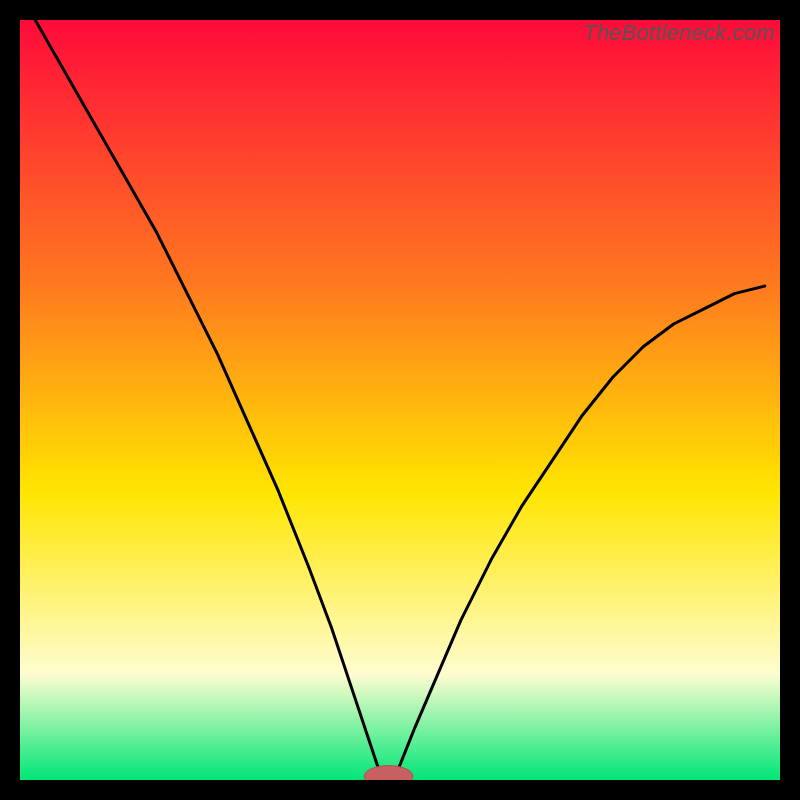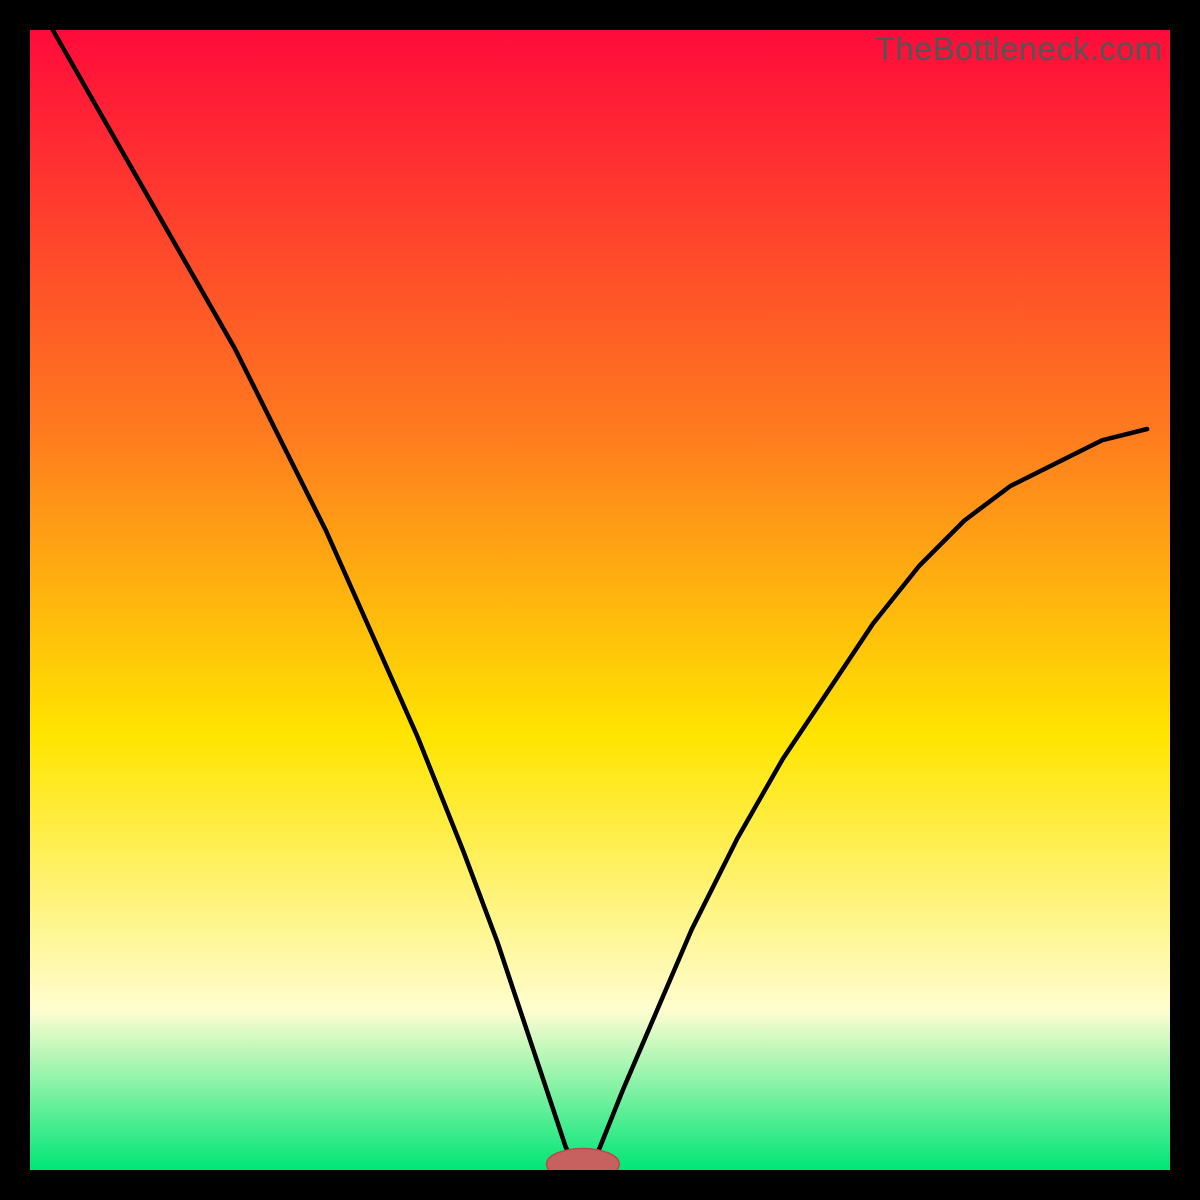--- a/index.html
+++ b/index.html
@@ -28,20 +28,21 @@
   }
   .watermark {
     position: absolute;
     top: 0;
     right: 5px;
     color: #555;
     font-size: 22px;
     font-weight: 500;
     letter-spacing: 0.2px;
     user-select: none;
+    font-style: italic;
   }
 </style>
 </head>
 <body>
 
 <div class="frame">
   <svg class="plot-area" viewBox="0 0 760 760">
     <defs>
       <linearGradient id="bg-grad" x1="0" y1="0" x2="0" y2="1">
         <stop id="g0" offset="0%" stop-color="#ff0b3a"></stop>

